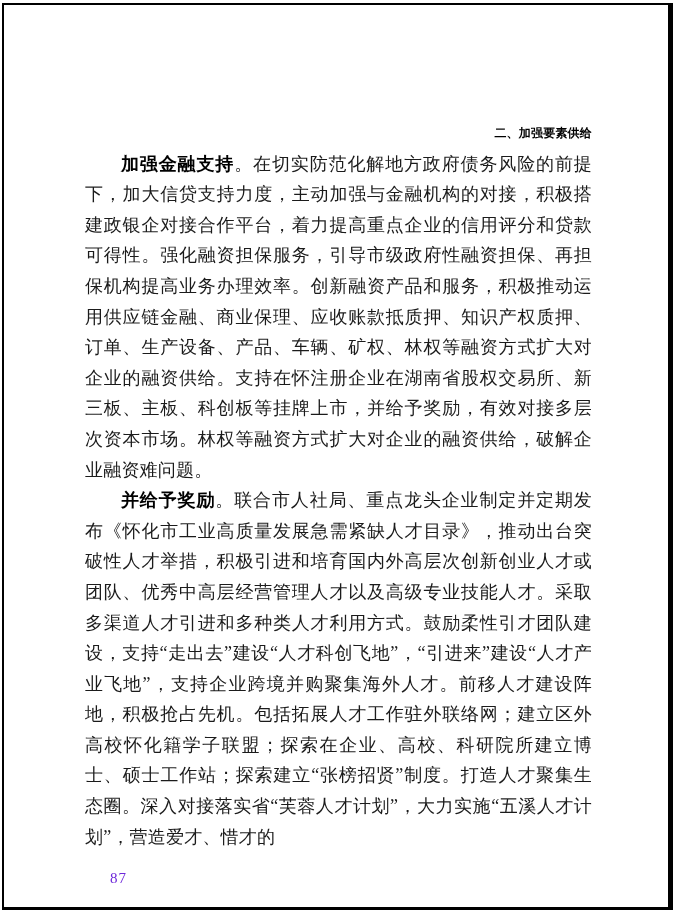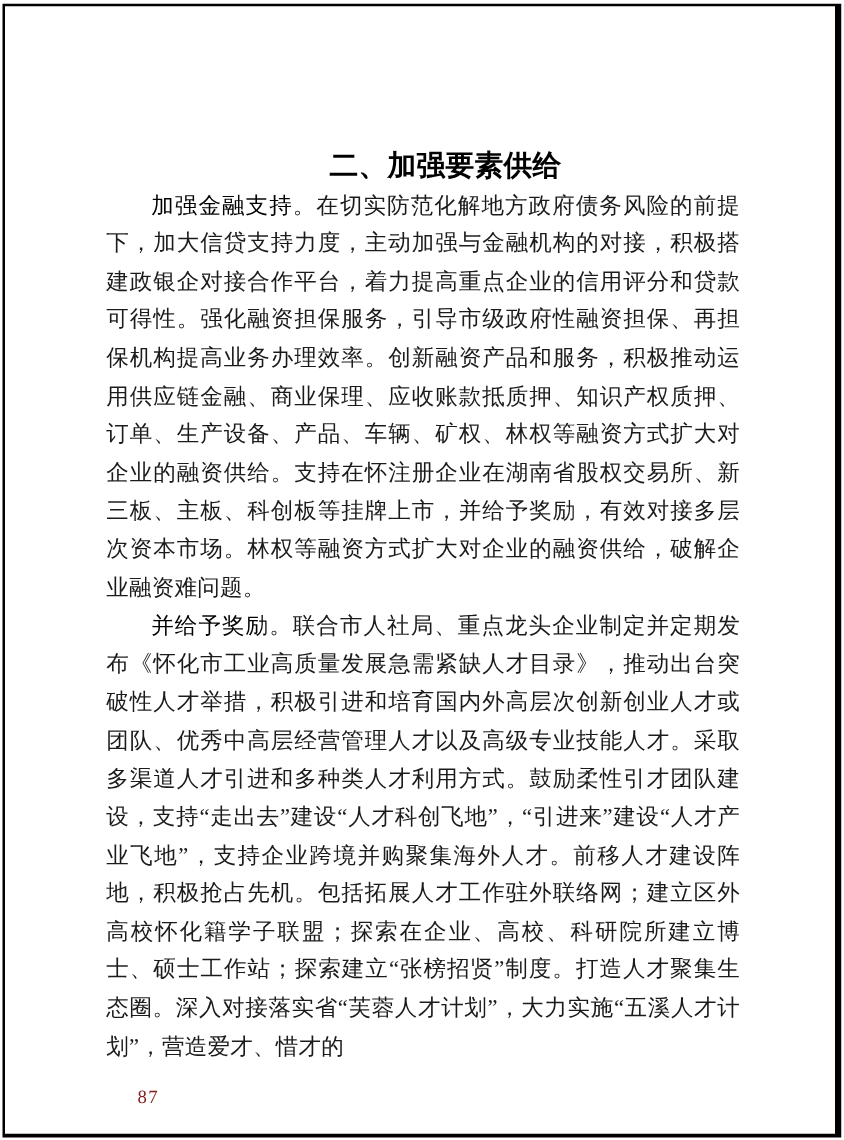--- a/index.html
+++ b/index.html
@@ -35,40 +35,40 @@
     width: 507px;
     font-size: 18px;
     line-height: 30.6px;
     text-align: justify;
     text-justify: inter-character;
     letter-spacing: 0.2px;
   }
   .heading {
     margin: 0;
     padding: 0 0 0 36px;
-    font-size: 23px;
+    font-size: 12px;
     font-weight: bold;
     color: #000000;
-    text-align: center;
+    text-align: right;
   }
   .para {
     margin: 0;
     text-indent: 2em;
   }
   .para .lead {
-    font-weight: normal;
+    font-weight: bold;
     color: #000000;
   }
   .page-number {
     position: absolute;
     left: 110px;
     top: 870px;
     font-size: 15px;
     letter-spacing: 1px;
-    color: #7f1d1d;
+    color: #6d28d9;
   }
 </style>
 </head>
 <body>
 
 <div class="sheet">
   <div class="frame"></div>
 
   <div class="content">
     <h2 class="heading">二、加强要素供给</h2>

